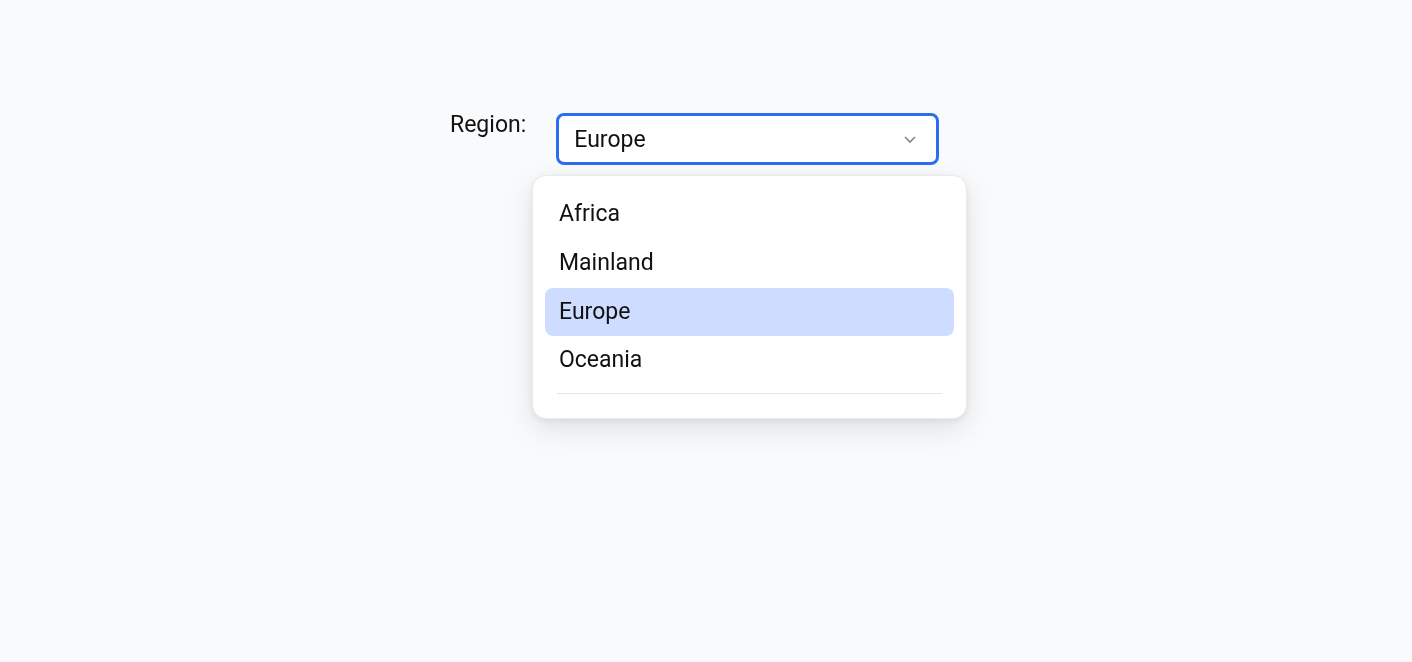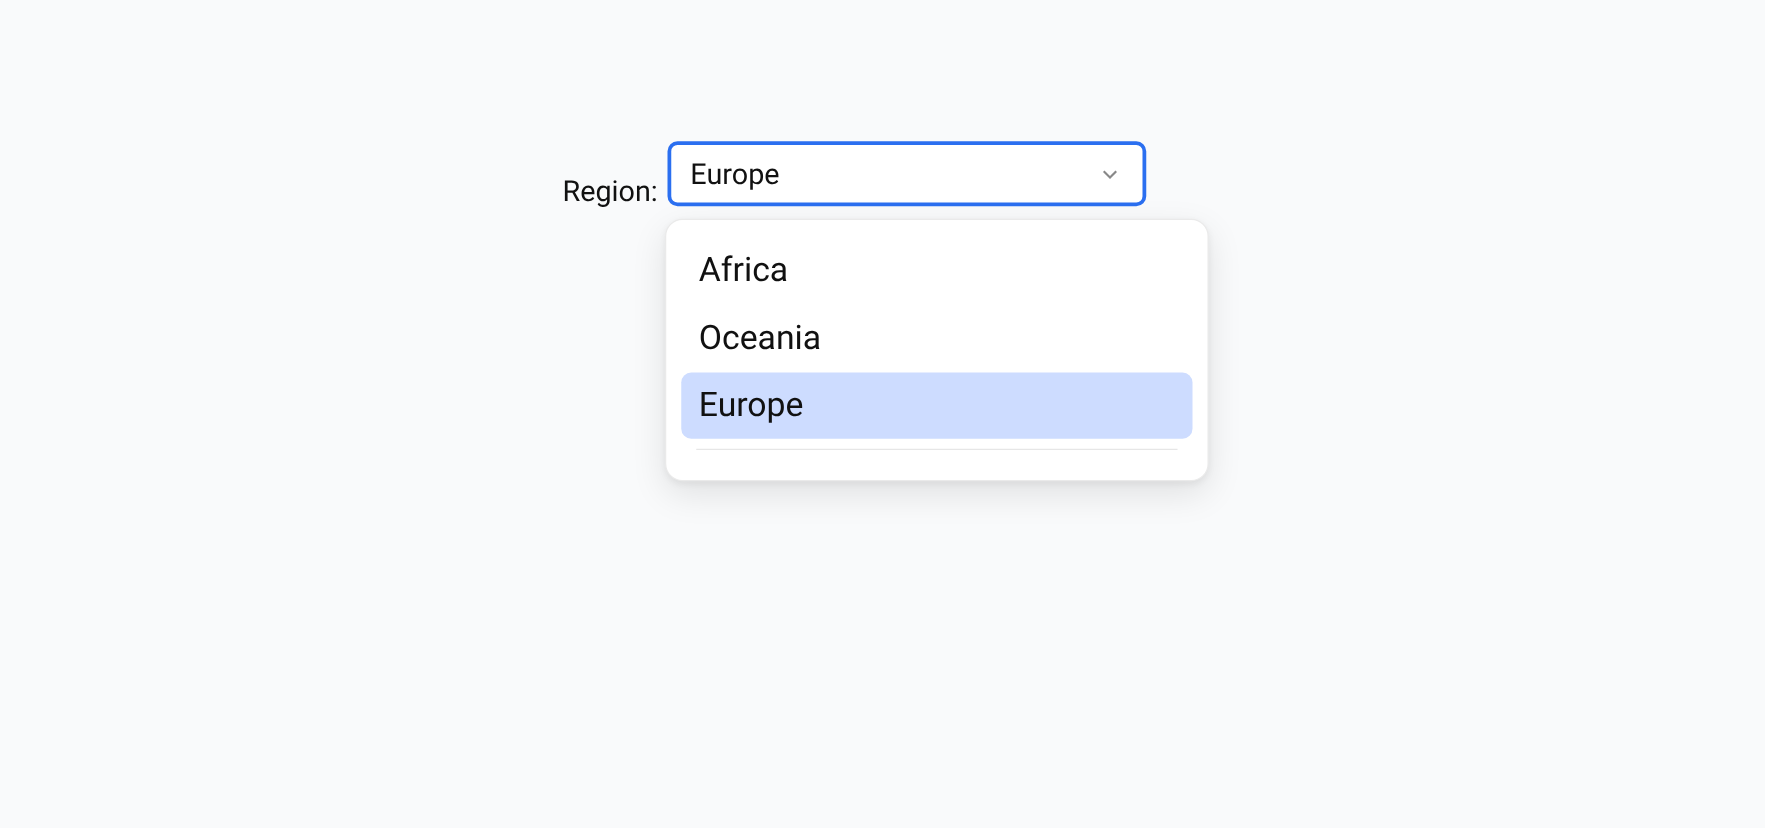--- a/index.html
+++ b/index.html
@@ -15,22 +15,22 @@
       font-family: -apple-system, BlinkMacSystemFont, "Segoe UI", Roboto, Helvetica, Arial, sans-serif;
       position: relative;
       overflow: hidden;
     }
 
     .container {
       position: absolute;
       top: 113px;
       left: 450px;
       display: flex;
-      align-items: flex-end;
-      gap: 8px;
+      align-items: flex-start;
+      gap: 30px;
     }
 
     .label {
       font-size: 23px;
       color: #111;
       line-height: 1;
     }
 
     .select-box {
       width: 383px;
@@ -70,21 +70,21 @@
       left: 532px;
       width: 435px;
       background: #fff;
       border: 1px solid #eaeaea;
       border-radius: 14px;
       box-shadow: 0 10px 28px rgba(0,0,0,0.10), 0 2px 6px rgba(0,0,0,0.06);
       padding: 14px 12px 16px 12px;
     }
 
     .option {
-      font-size: 27px;
+      font-size: 23px;
       color: #111;
       padding: 10px 14px;
       border-radius: 8px;
       cursor: pointer;
       line-height: 1.25;
     }
 
     .option.selected {
       background: #cddcff;
     }
@@ -106,16 +106,17 @@
     <span class="chevron-icon">
       <svg viewBox="0 0 16 16" width="16" height="16">
         <polyline points="3,6 8,11 13,6"></polyline>
       </svg>
     </span>
   </div>
 </div>
 
 <div class="dropdown">
   <div class="option">Africa</div>
+  <div class="option">Mainland</div>
+  <div class="option selected">Europe</div>
   <div class="option">Oceania</div>
-  <div class="option selected">Europe</div>
   <div class="divider"></div>
 </div>
 
 </body></html>

